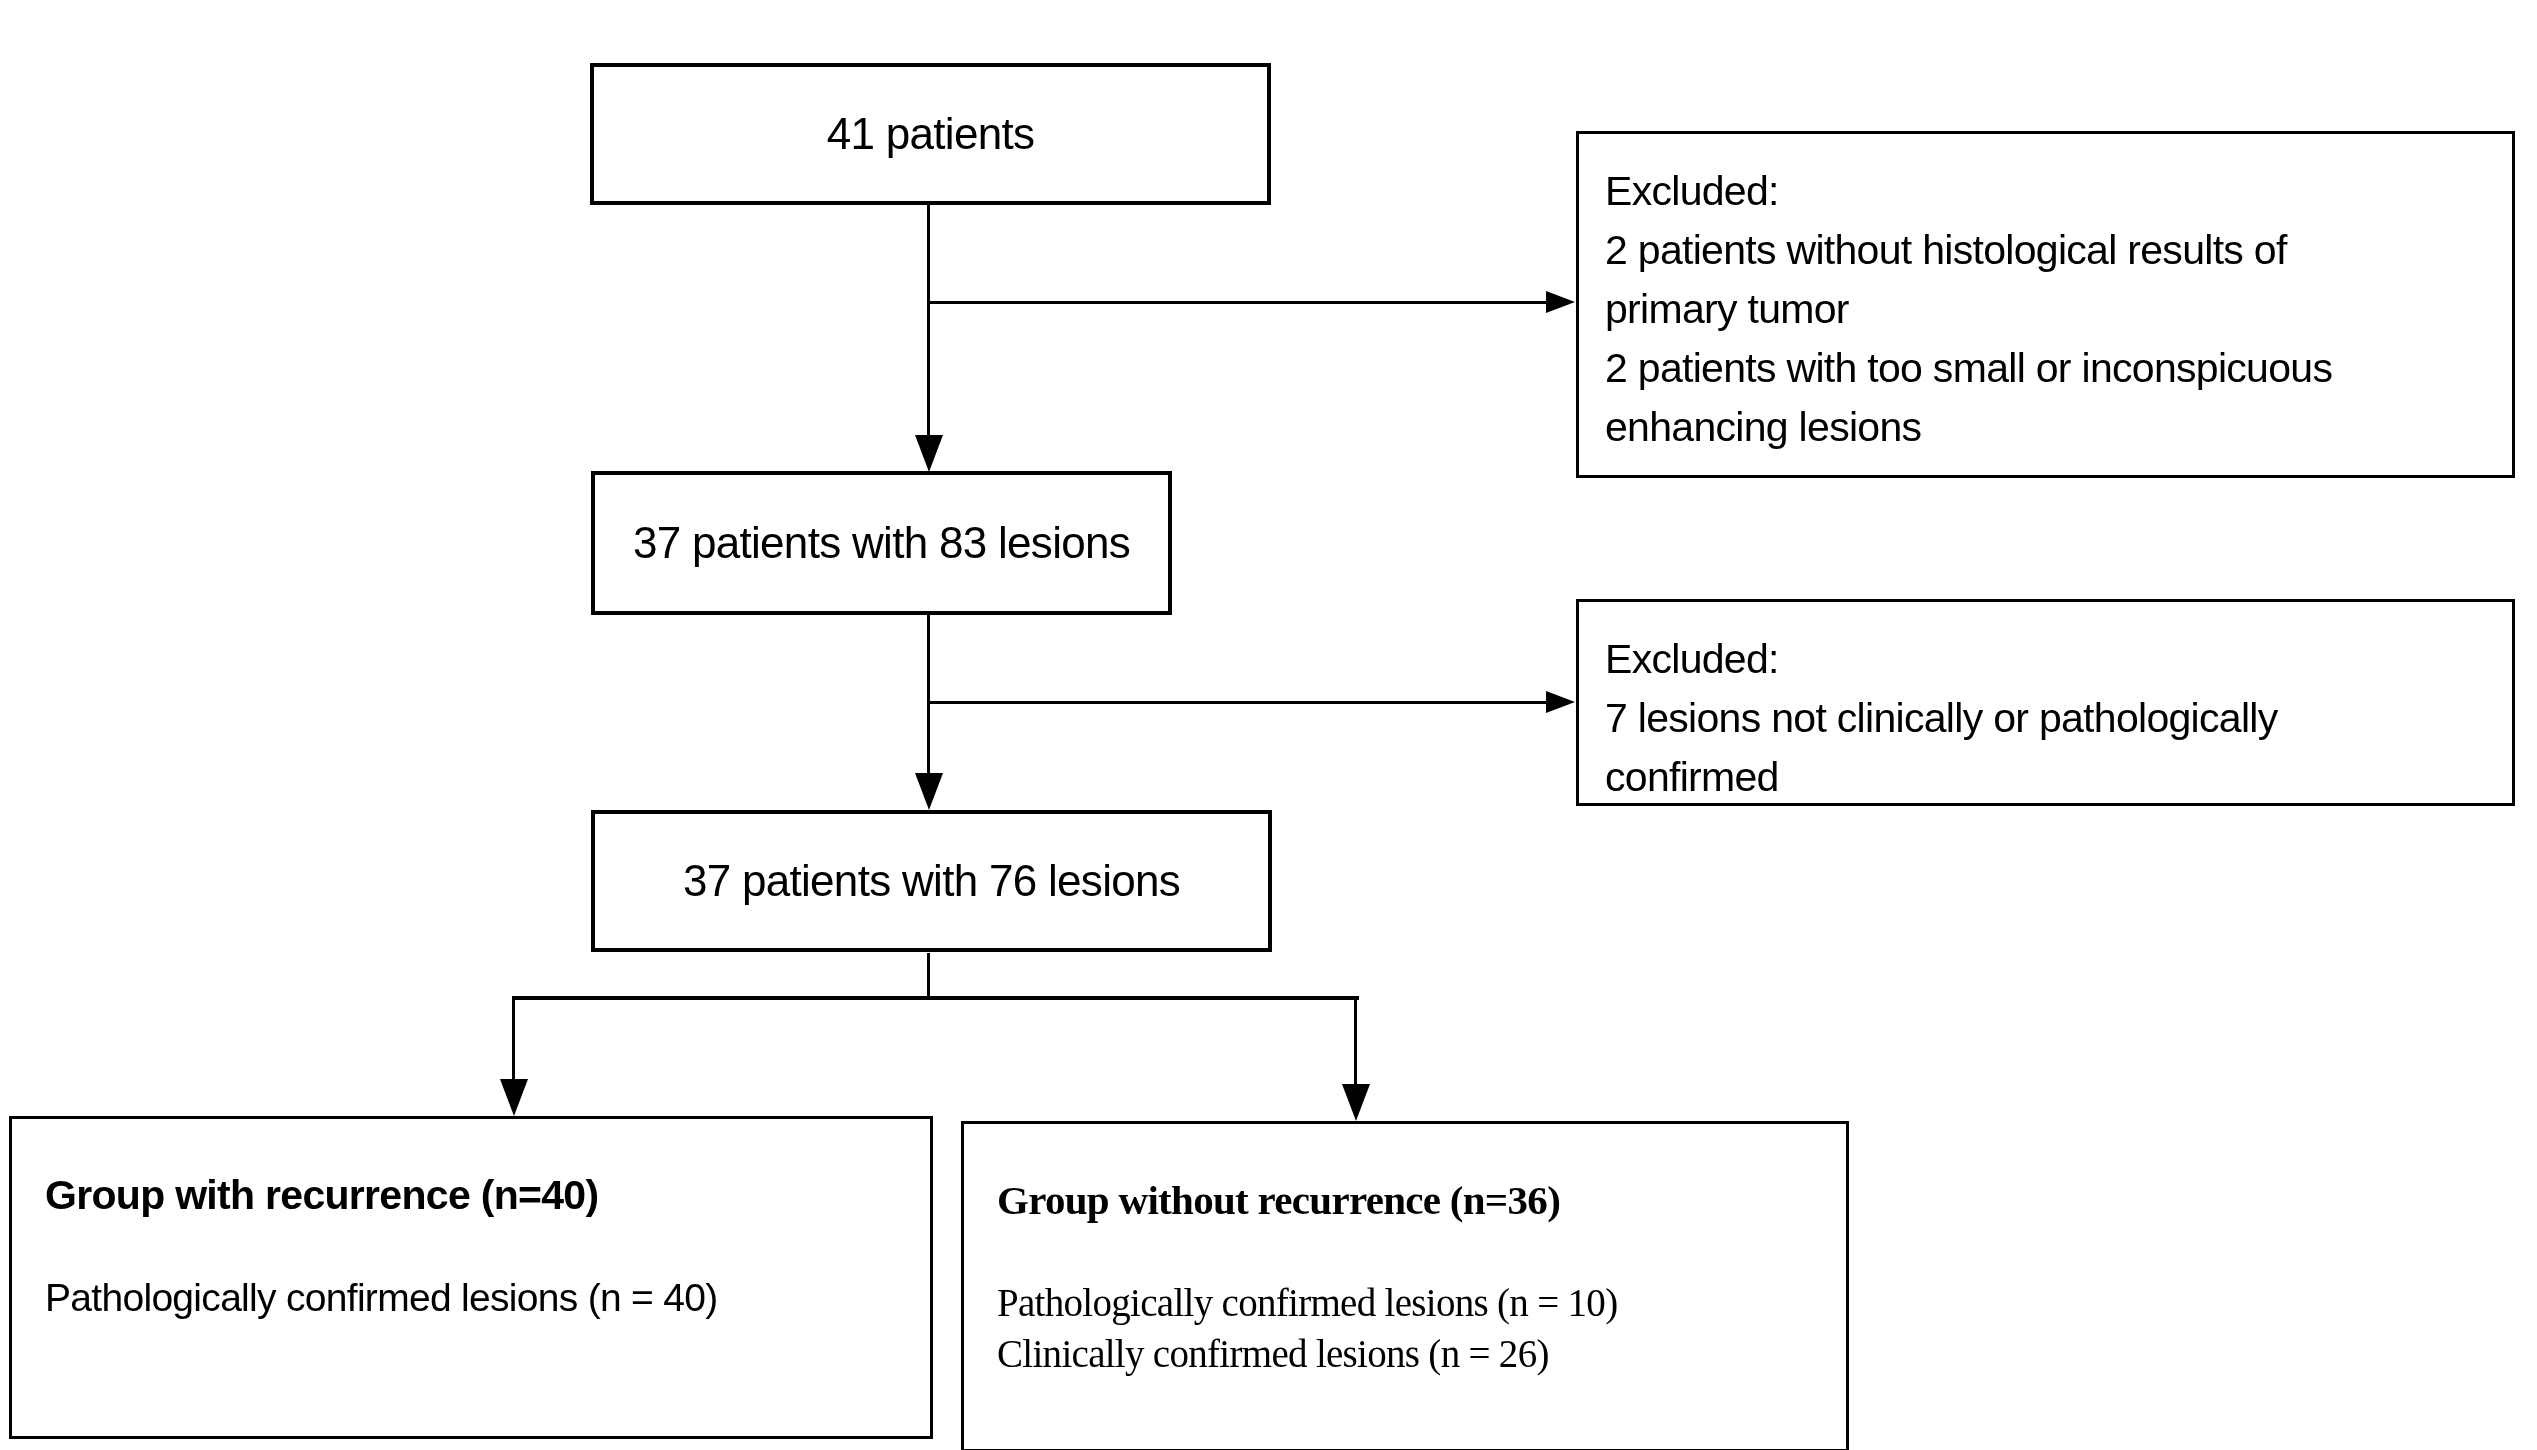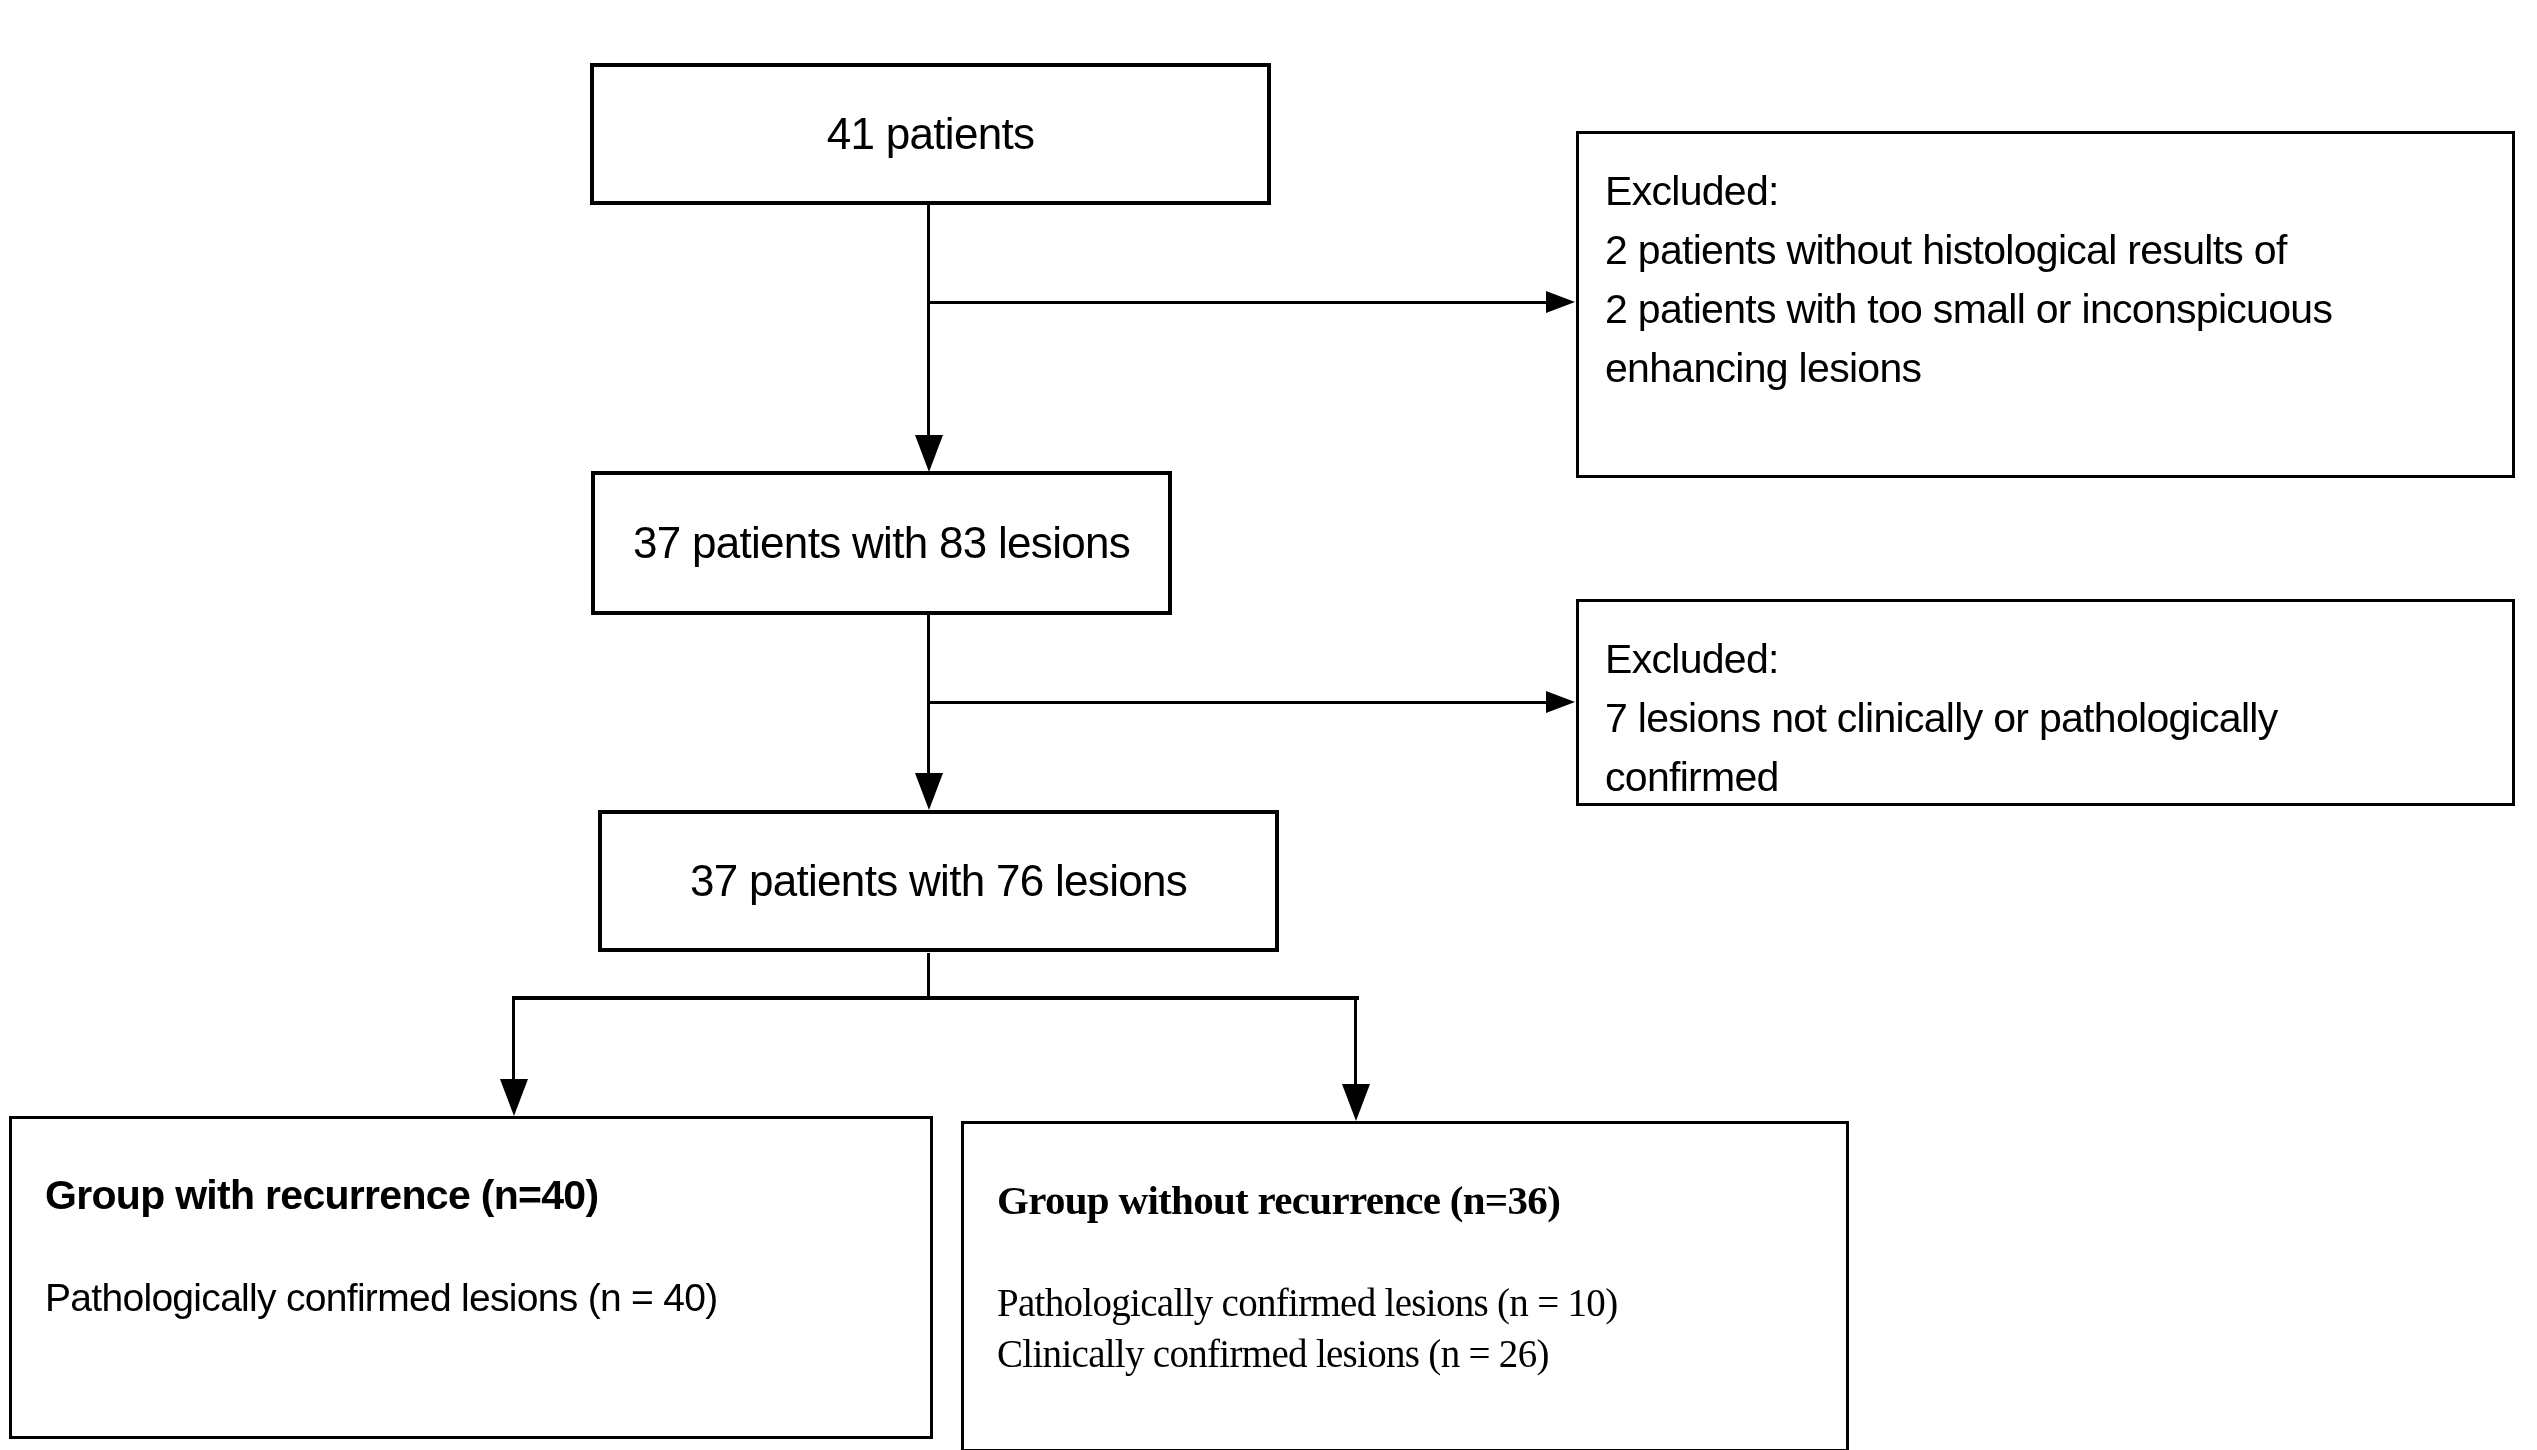--- a/index.html
+++ b/index.html
@@ -105,35 +105,36 @@
   <div class="cline" style="left:1354px; top:996px; width:2.8px; height:89px;"></div>
   <div class="arrow-down" style="left:1342px; top:1084px;"></div>
 
   <div class="box center-box" style="left:590px; top:28px; width:681px; height:142px;margin-top:35px;">
     <span>41 patients</span>
   </div>
 
   <div class="box excluded-box" style="left:1576px; top:131px; width:939px; height:347px;">
     <div class="xline">Excluded:</div>
     <div class="xline">2 patients without histological results of</div>
+    <div class="xline">primary tumor</div>
     <div class="xline">2 patients with too small or inconspicuous</div>
     <div class="xline">enhancing lesions</div>
   </div>
 
   <div class="box center-box" style="left:591px; top:471px; width:581px; height:144px;">
     <span>37 patients with 83 lesions</span>
   </div>
 
   <div class="box excluded-box" style="left:1576px; top:599px; width:939px; height:207px;">
     <div class="xline">Excluded:</div>
     <div class="xline">7 lesions not clinically or pathologically</div>
     <div class="xline">confirmed</div>
   </div>
 
-  <div class="box center-box" style="left:591px; top:810px; width:681px; height:142px;margin-left:7px;">
+  <div class="box center-box" style="left:591px; top:810px; width:681px; height:142px;">
     <span>37 patients with 76 lesions</span>
   </div>
 
   <div class="box group-box" style="left:9px; top:1116px; width:924px; height:323px;">
     <div class="group-title">Group with recurrence (n=40)</div>
     <div class="group-spacer"></div>
     <div class="group-line">Pathologically confirmed lesions (n = 40)</div>
   </div>
 
   <div class="box group-box" style="left:961px; top:1121px; width:888px; height:331px;font-family:Liberation Serif, serif;">

